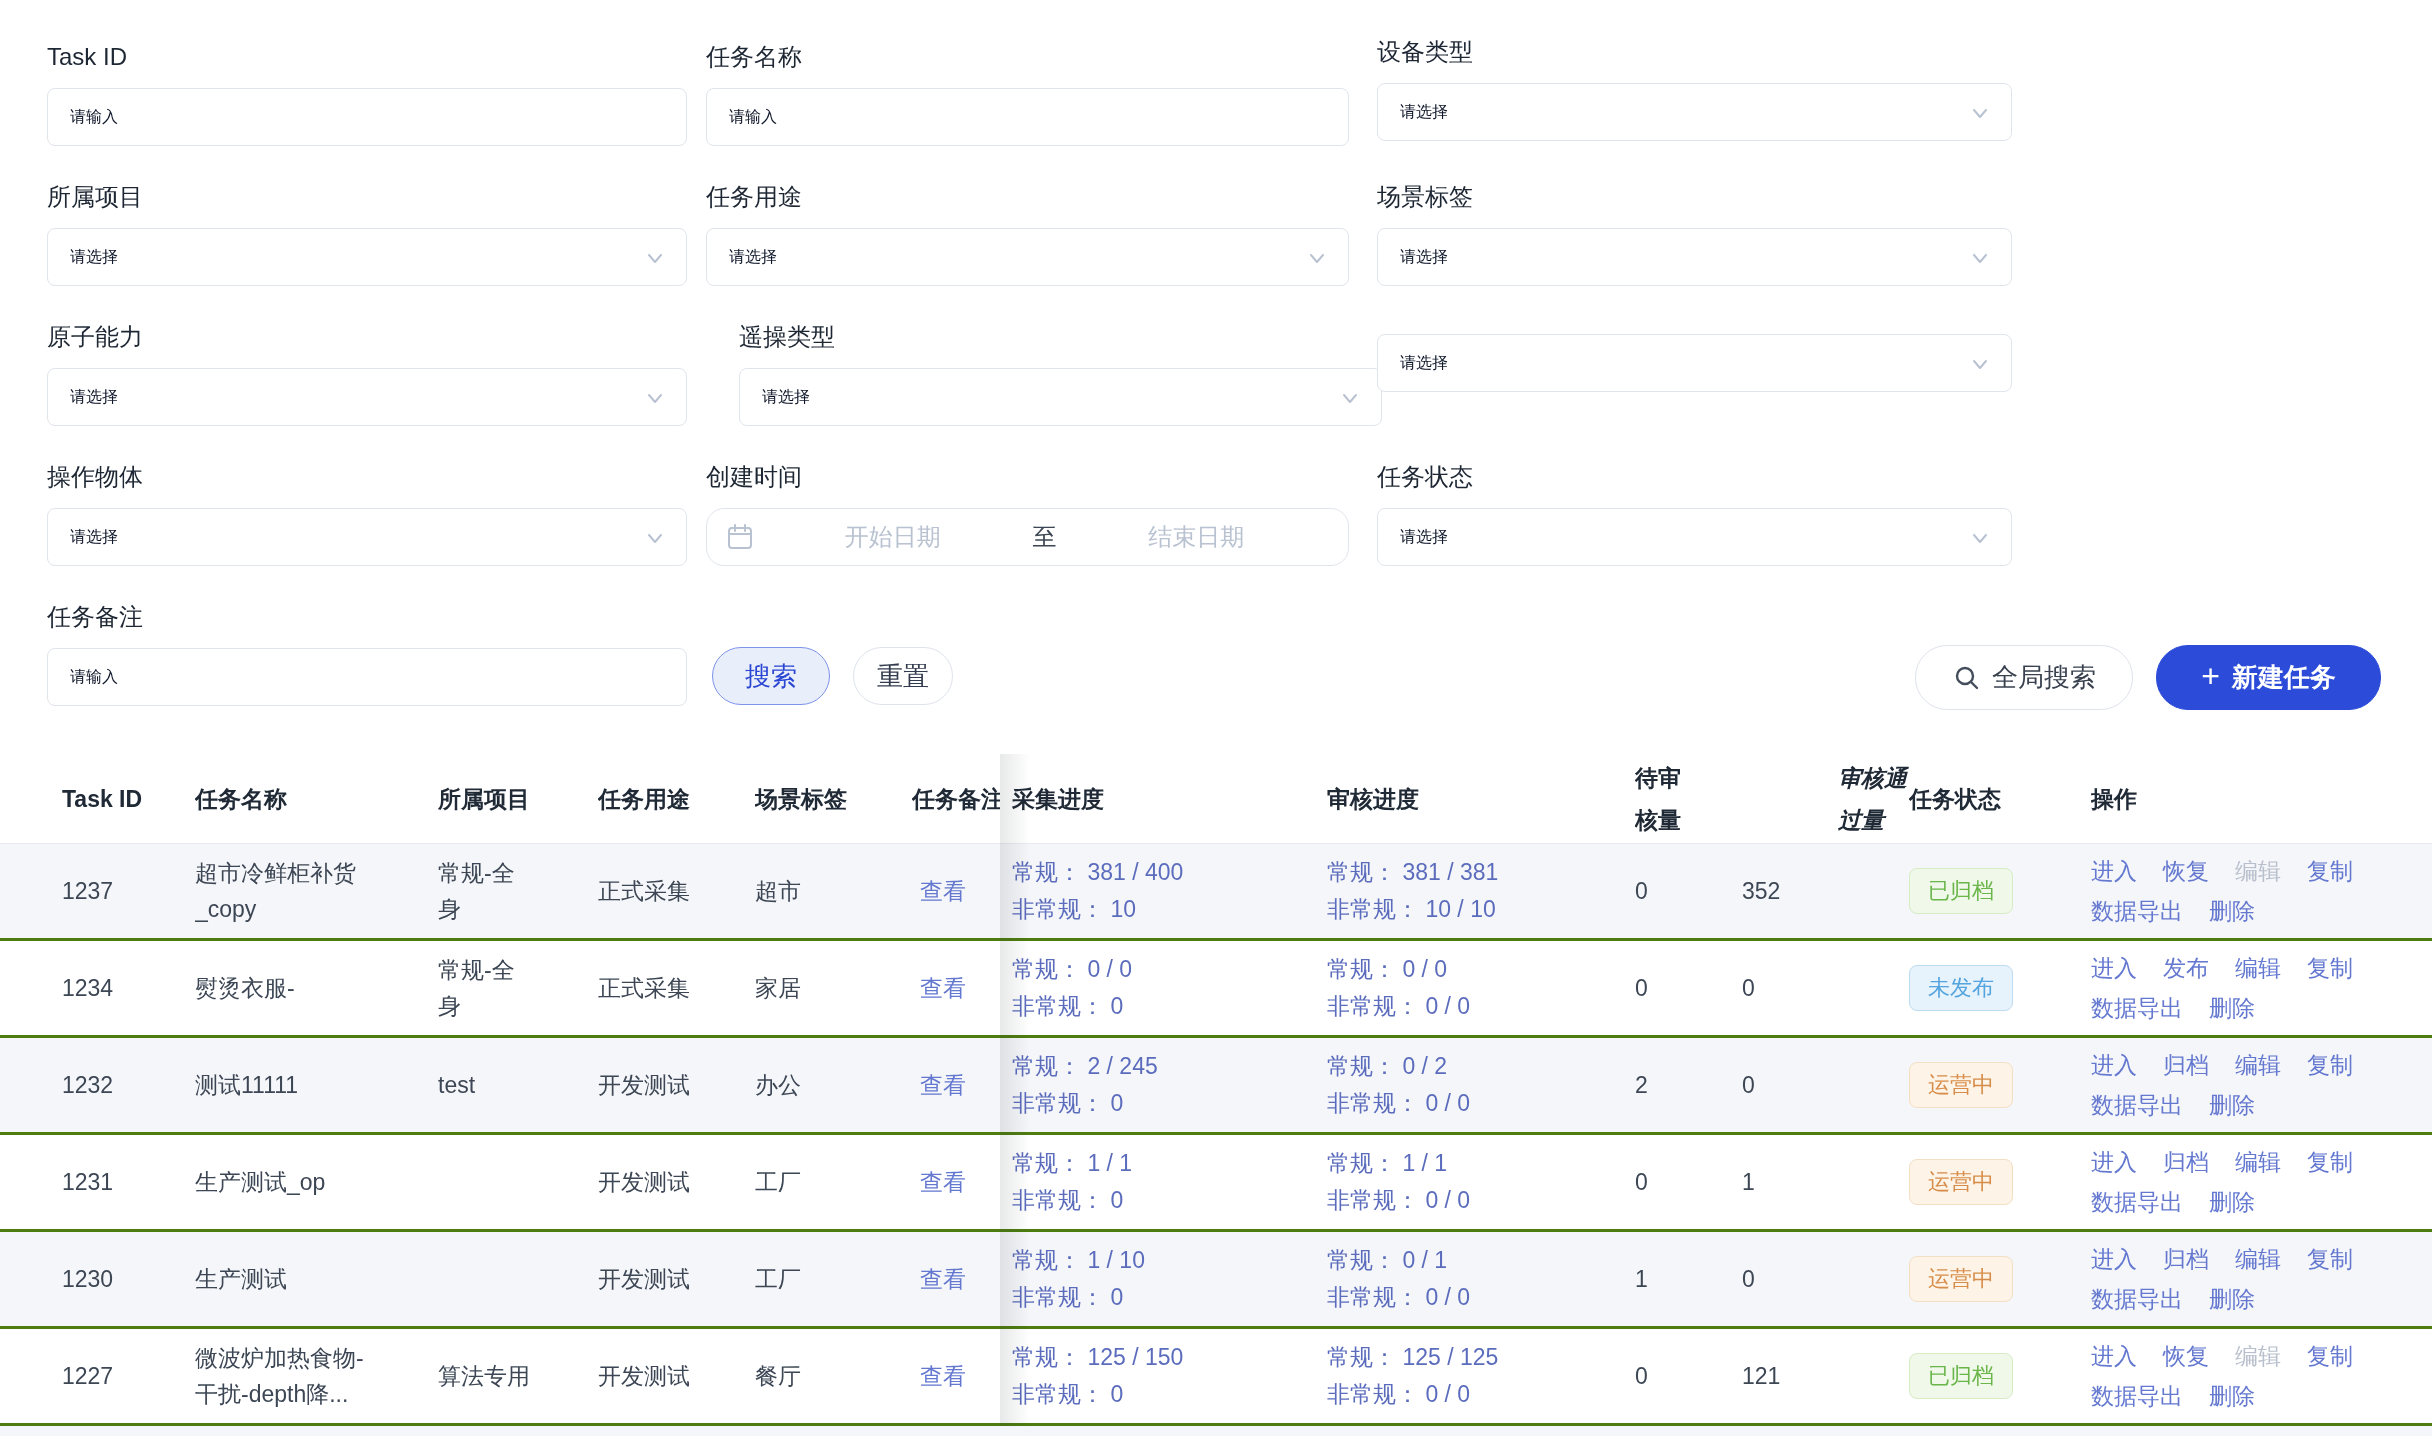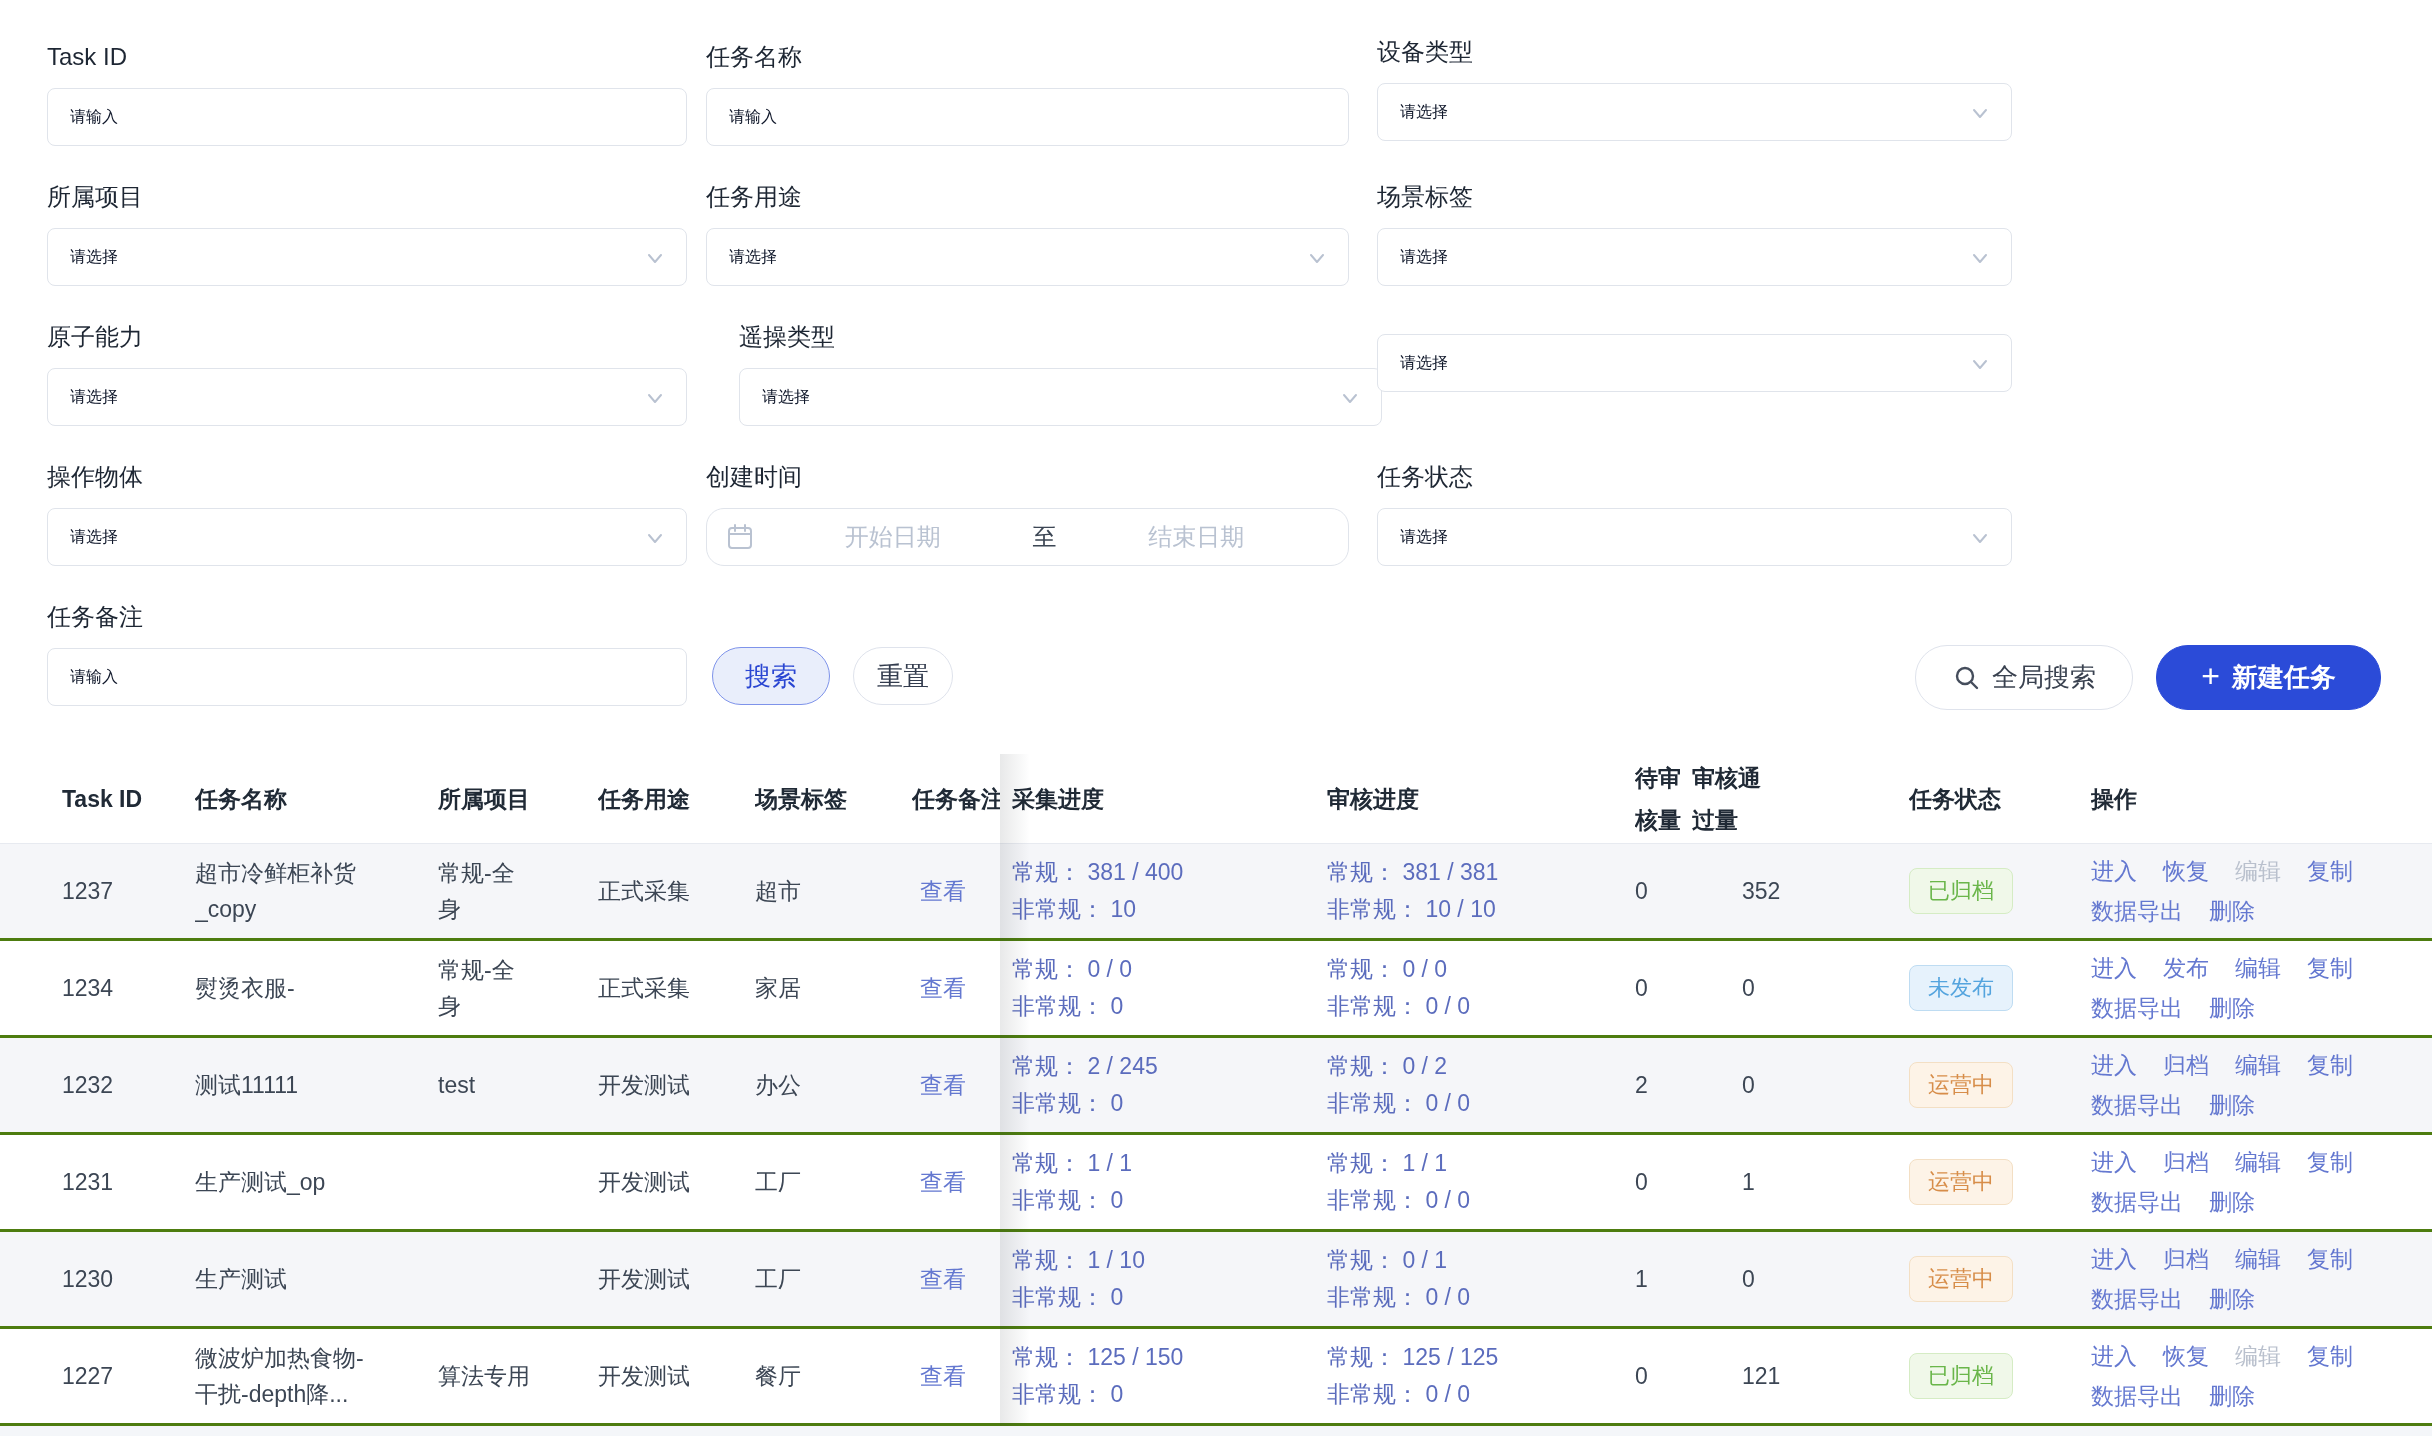--- a/index.html
+++ b/index.html
@@ -239,21 +239,21 @@
       </div>
       <div class="th" style="left: 1012px; width: 305px;">
         <span>采集进度</span>
       </div>
       <div class="th" style="left: 1327px; width: 298px;">
         <span>审核进度</span>
       </div>
       <div class="th" style="left: 1635px; width: 100px;">
         <span class="wrapspan" style="width: 58px;">待审核量</span>
       </div>
-      <div class="th" style="left: 1692px; width: 160px;">
+      <div class="th" style="left: 1838px; width: 160px; font-style: italic;">
         <span class="wrapspan" style="width: 82px;">审核通过量</span>
       </div>
       <div class="th" style="left: 1909px; width: 175px;">
         <span>任务状态</span>
       </div>
       <div class="th" style="left: 2091px; width: 330px;">
         <span>操作</span>
       </div>
     </div>
   <div id="table-body">

